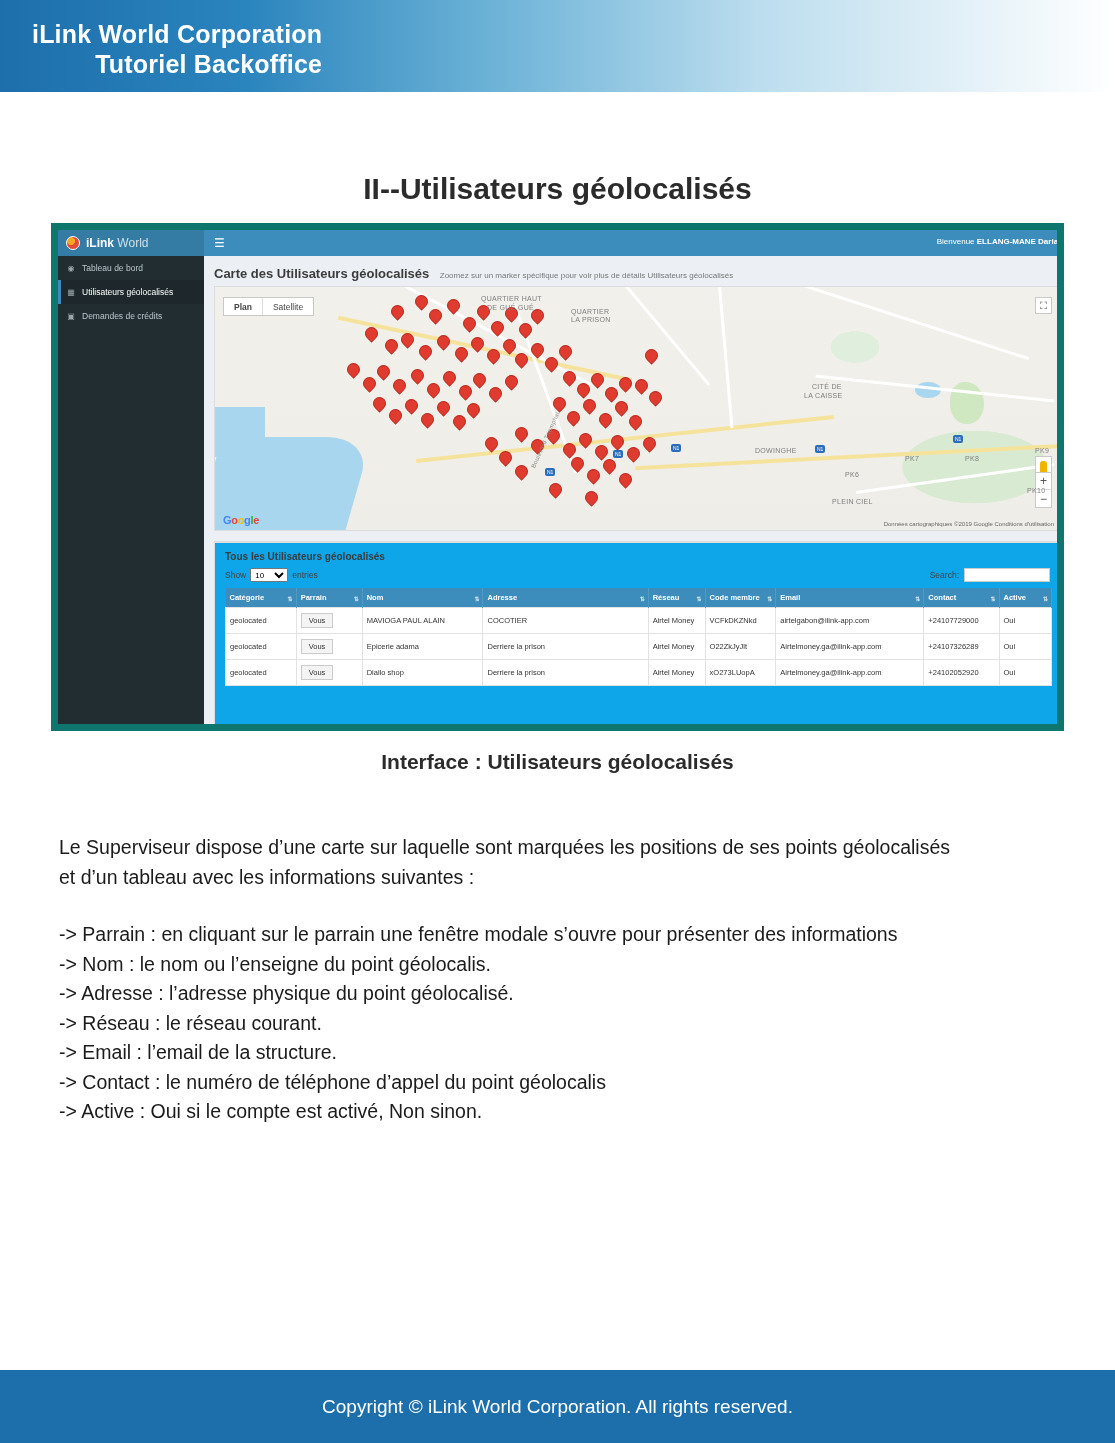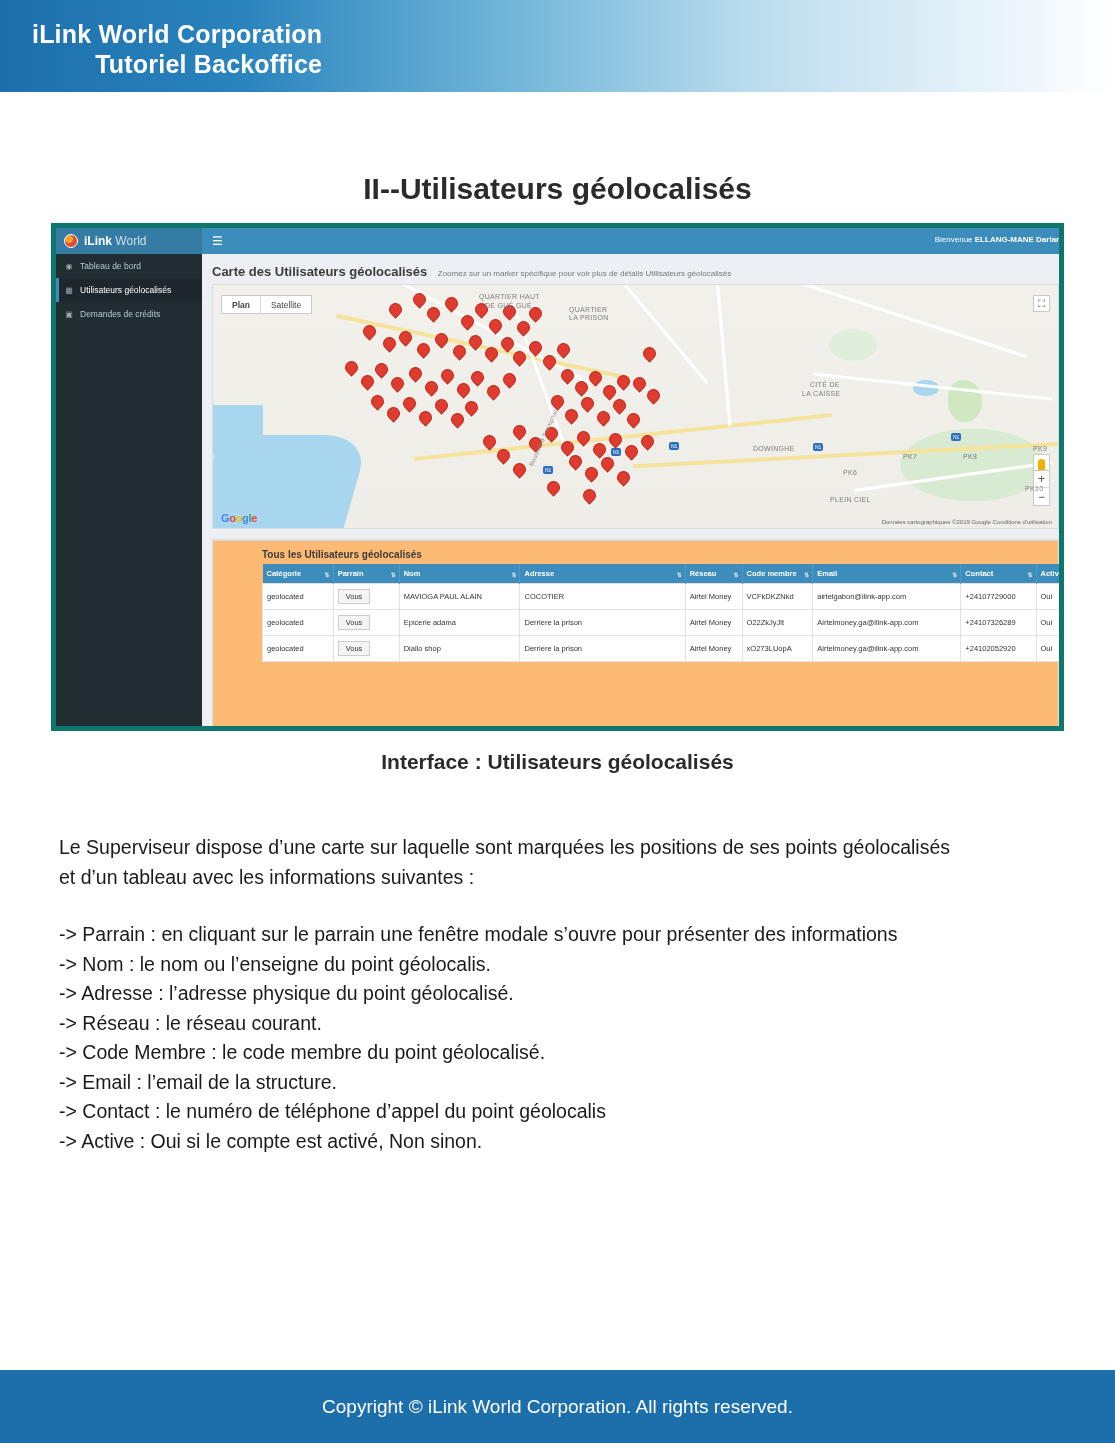--- a/index.html
+++ b/index.html
@@ -30,21 +30,21 @@
   
   .section-title {
     position:absolute; left:0; top:172px; width:1115px;
     text-align:center;
     font-size:30px; font-weight:bold; color:#2b2b2b;
   }
 
   
   .shot {
     position:absolute; left:51px; top:223px; width:1013px; height:508px;
-    background:#ffffff; border:5px solid #0f766e; overflow:hidden;
+    background:#ffffff; border:7px solid #0f766e; overflow:hidden;
   }
   
   .shot-topbar { position:absolute; left:0; top:0; width:1013px; height:26px; background:#3c8dbc; }
   .shot-brandbar { position:absolute; left:0; top:0; width:146px; height:26px; background:#357ca5;
       color:#fff; font-size:12px; display:flex; align-items:center; padding-left:8px; gap:6px; }
   .brand-globe { width:14px; height:14px; border-radius:50%;
       background:radial-gradient(circle at 35% 35%, #f5a623 0 35%, #e24a3b 36% 100%);
       border:1px solid #fff; display:inline-block; }
   .brand-text b { font-weight:bold; }
   .brand-text span { opacity:.75; }
@@ -98,21 +98,21 @@
   .map-credits { position:absolute; right:6px; bottom:3px; font-size:6px; color:#666; }
   .map-label { position:absolute; font-size:6px; color:#8a8a8a; letter-spacing:.3px; white-space:nowrap; }
   .map-label.big { font-size:7px; color:#7d7d7d; }
   .shield { position:absolute; background:#2a6ebb; color:#fff; font-size:5px; padding:1px 2px; border-radius:2px; }
 
   .pin { position:absolute; width:11px; height:15px; }
   .pin::before { content:""; position:absolute; left:0; top:0; width:11px; height:11px; border-radius:50% 50% 50% 0;
       transform:rotate(-45deg); background:#e03b2f; border:1px solid #b8291f; }
 
   
-  .table-card { position:absolute; left:10px; top:285px; width:847px; height:190px; background:#fdba74; border:1px solid #ddd; border-top:2px solid #ddd;padding-left:39px; }
+  .table-card { position:absolute; left:10px; top:285px; width:847px; height:190px; background:#0ea5e9; border:1px solid #ddd; border-top:2px solid #ddd; }
   .table-card h2 { margin:0; padding:8px 10px 4px; font-size:10px; font-weight:bold; color:#3b3b3b; }
   .table-tools { display:flex; justify-content:space-between; align-items:center; padding:2px 10px 6px; font-size:8.5px; color:#444; }
   .show-entries { display:flex; align-items:center; gap:4px; }
   .show-entries select { font-size:8px; height:14px; width:38px; }
   .search-wrap { display:flex; align-items:center; gap:5px; }
   .search-wrap input { width:86px; height:14px; font-size:8px; border:1px solid #ccc; }
 
   table.dt { width:827px; margin:0 10px; border-collapse:collapse; font-size:7.5px; }
   table.dt th { background:#3c8dbc; color:#fff; text-align:left; padding:5px 4px; font-weight:bold;
       border-right:1px solid #4f9ac5; vertical-align:middle; position:relative; }
@@ -308,20 +308,36 @@
       <div class="map-label big" style="left:630px; top:184px;">PK6</div>
       <div class="map-label big" style="left:690px; top:168px;">PK7</div>
       <div class="map-label big" style="left:750px; top:168px;">PK8</div>
       <div class="map-label big" style="left:820px; top:160px;">PK9</div>
       <div class="map-label big" style="left:812px; top:200px;">PK10</div>
       <div class="map-label" style="left:300px; top:150px; transform:rotate(-66deg);">Boulevard Triomphal</div>
     </div>
 
     <div class="table-card">
       <h2>Tous les Utilisateurs géolocalisés</h2>
+      <div class="table-tools">
+        <div class="show-entries">
+          <span>Show</span>
+          <select>
+            <option>10</option>
+            <option>25</option>
+            <option>50</option>
+            <option>100</option>
+          </select>
+          <span>entries</span>
+        </div>
+        <div class="search-wrap">
+          <span>Search:</span>
+          <input type="text" placeholder="" style="">
+        </div>
+      </div>
 
       <table class="dt">
         <thead>
           <tr>
             <th style="width:62px"><span>Catégorie</span><span class="sort">⇅</span></th>
             <th style="width:58px"><span>Parrain</span><span class="sort">⇅</span></th>
             <th style="width:106px"><span>Nom</span><span class="sort">⇅</span></th>
             <th style="width:145px"><span>Adresse</span><span class="sort">⇅</span></th>
             <th style="width:50px"><span>Réseau</span><span class="sort">⇅</span></th>
             <th style="width:62px"><span>Code membre</span><span class="sort">⇅</span></th>
@@ -373,20 +389,19 @@
 <div class="shot-caption">Interface : Utilisateurs géolocalisés</div>
 
 <div class="body-text">
   <p>Le Superviseur dispose d’une carte sur laquelle sont marquées les positions de ses points géolocalisés</p>
   <p>et d’un tableau avec les informations suivantes :</p>
   <div class="spacer"></div>
   <p>-&gt; Parrain : en cliquant sur le parrain une fenêtre modale s’ouvre pour présenter des informations</p>
   <p>-&gt; Nom : le nom ou l’enseigne du point géolocalis.</p>
   <p>-&gt; Adresse : l’adresse physique du point géolocalisé.</p>
   <p>-&gt; Réseau : le réseau courant.</p>
-  <p>-&gt; Code Membre : le code membre du point géolocalisé.</p>
   <p>-&gt; Email : l’email de la structure.</p>
   <p>-&gt; Contact : le numéro de téléphone d’appel du point géolocalis</p>
   <p>-&gt; Active : Oui si le compte est activé, Non sinon.</p>
 </div>
 
 <div class="footer-rule"></div>
 <div class="footer">Copyright © iLink World Corporation. All rights reserved.</div>
 
 </body></html>

